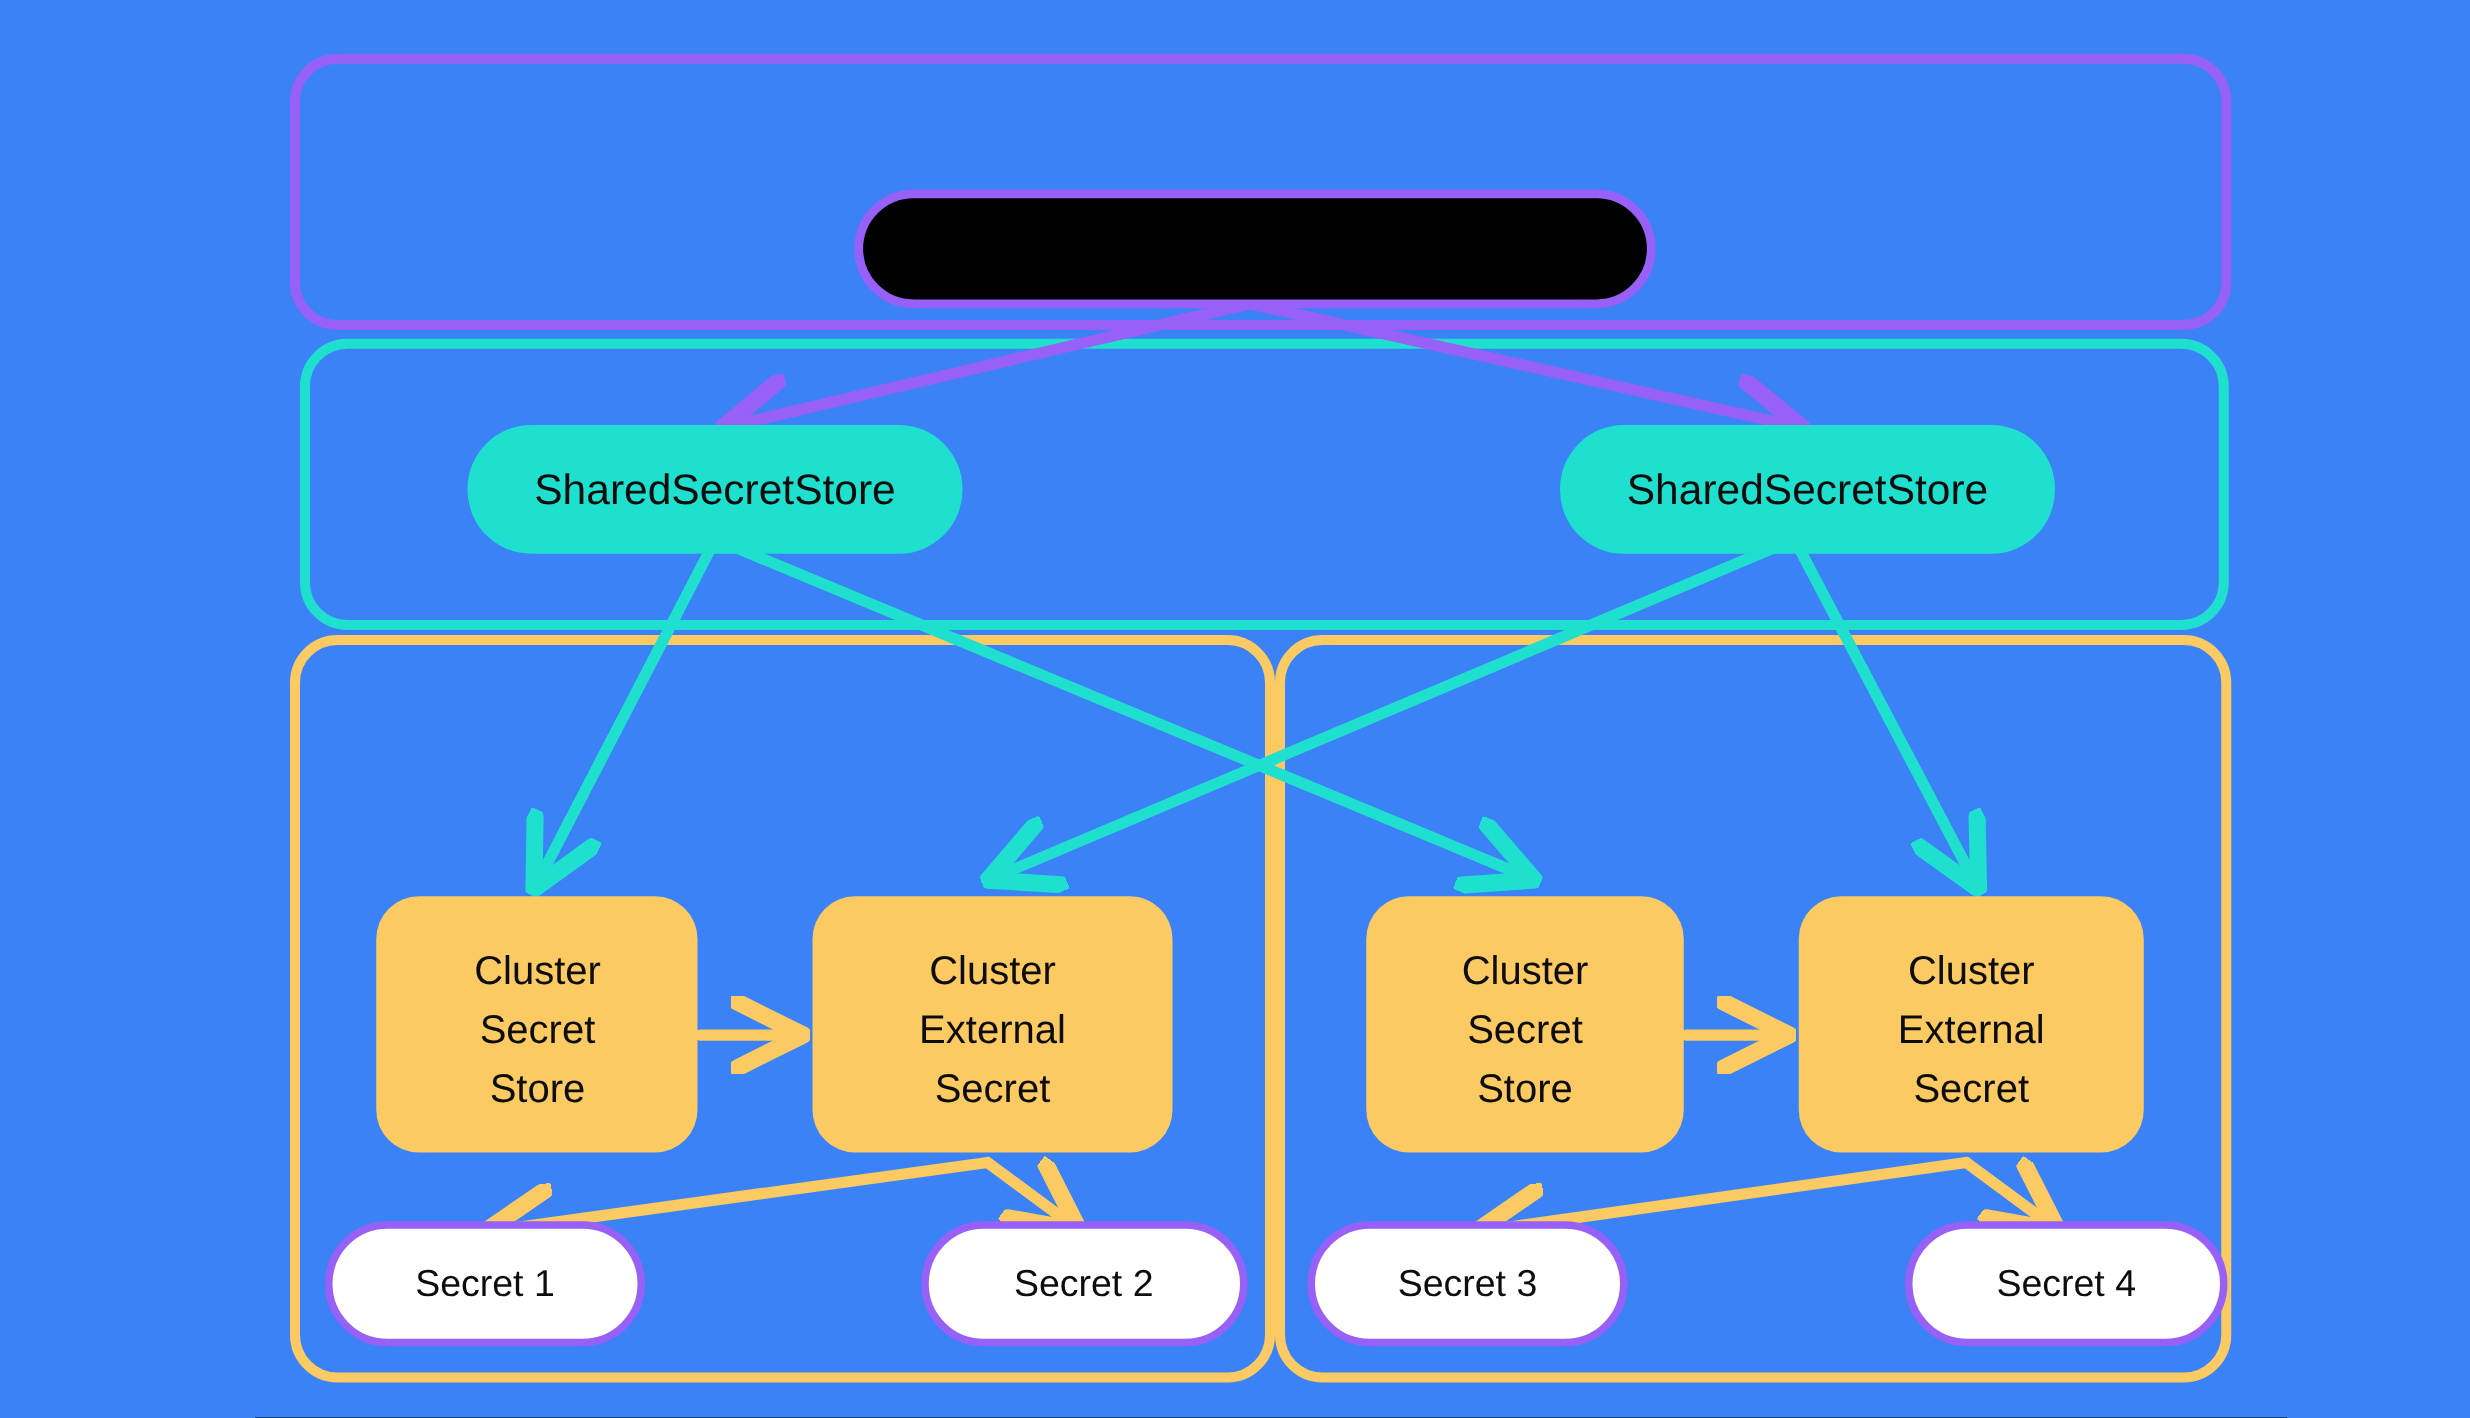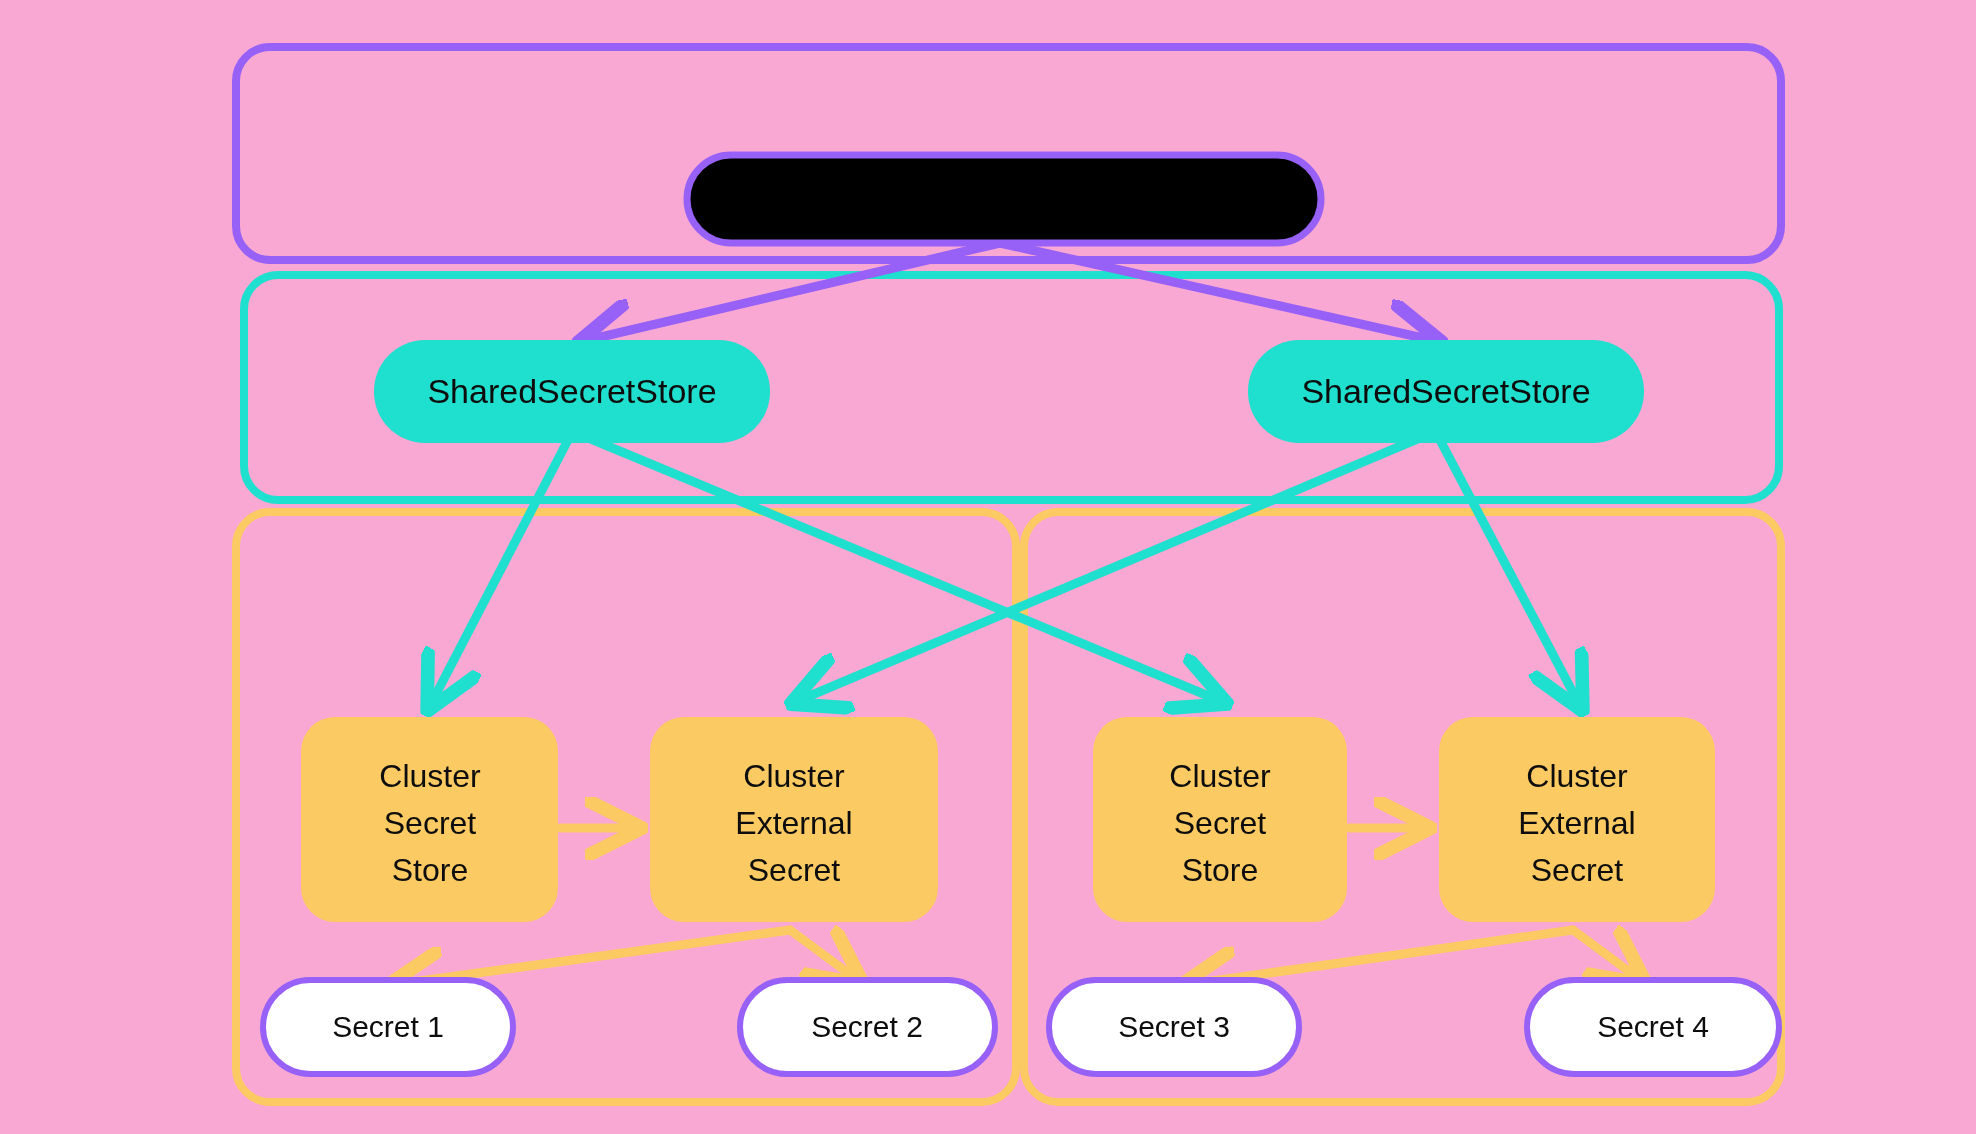--- a/index.html
+++ b/index.html
@@ -1,18 +1,18 @@
 <!DOCTYPE html>
 <html><head>
 <meta charset="utf-8">
 <style>
   html,body{margin:0;padding:0;background:#000;}
   body{width:1976px;height:1134px;overflow:hidden;
        font-family:"Liberation Sans","DejaVu Sans",sans-serif;}
-  #stage{position:relative;width:1976px;height:1134px;background:#f9a8d4;}
+  #stage{position:relative;width:1976px;height:1134px;background:#3b82f6;}
   #stage svg{position:absolute;top:0;left:0;width:1976px;height:1134px;}
   .nodeLabel{
     font-family:"Liberation Sans","DejaVu Sans",sans-serif;
     text-anchor:middle;
     dominant-baseline:middle;
     fill:#0d0d0d;
   }
   .lbl-pill{font-size:34px;}
   .lbl-box{font-size:32px;}
   .lbl-secret{font-size:30px;}

